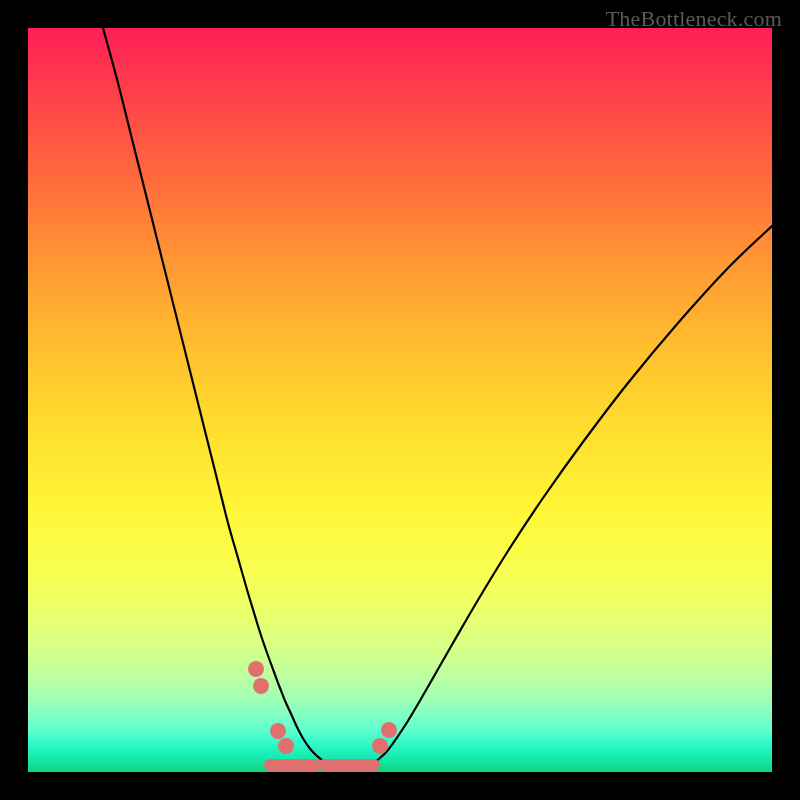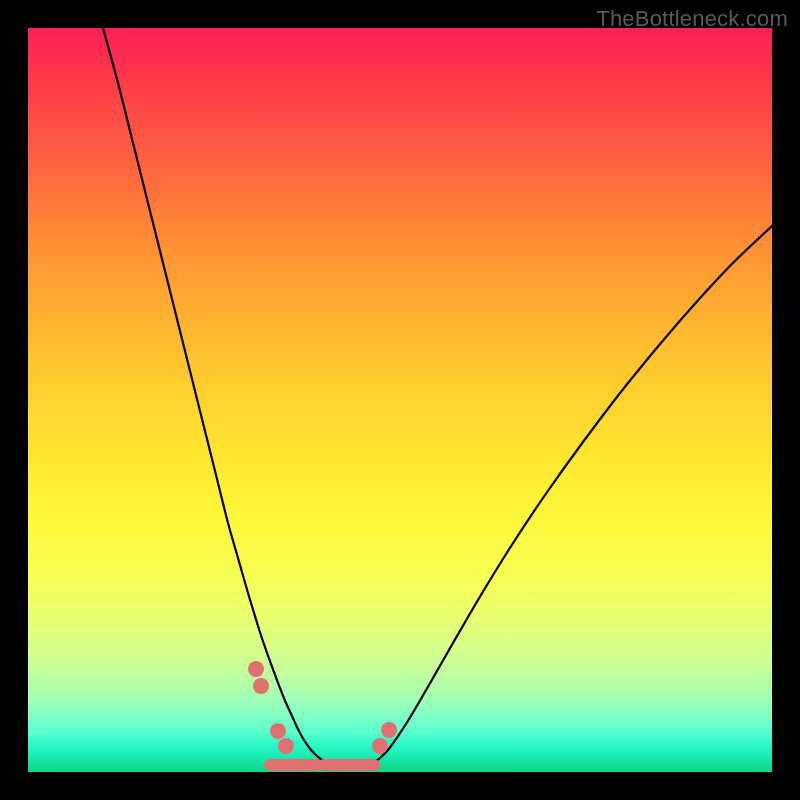--- a/index.html
+++ b/index.html
@@ -6,22 +6,22 @@
   html, body { width: 800px; height: 800px; overflow: hidden; background: #000; }
   .frame {
     position: relative;
     width: 800px;
     height: 800px;
     background: #000;
   }
   .watermark {
     position: absolute;
     top: 6px;
-    right: 12px;
-    font-family: Liberation Sans, sans-serif;
+    right: 18px;
+    font-family: Liberation Serif, serif;
     font-size: 22px;
     color: #5a5a5a;
     letter-spacing: 0.2px;
     z-index: 5;
   }
   .plot-area {
     position: absolute;
     left: 28px;
     top: 28px;
     width: 744px;

